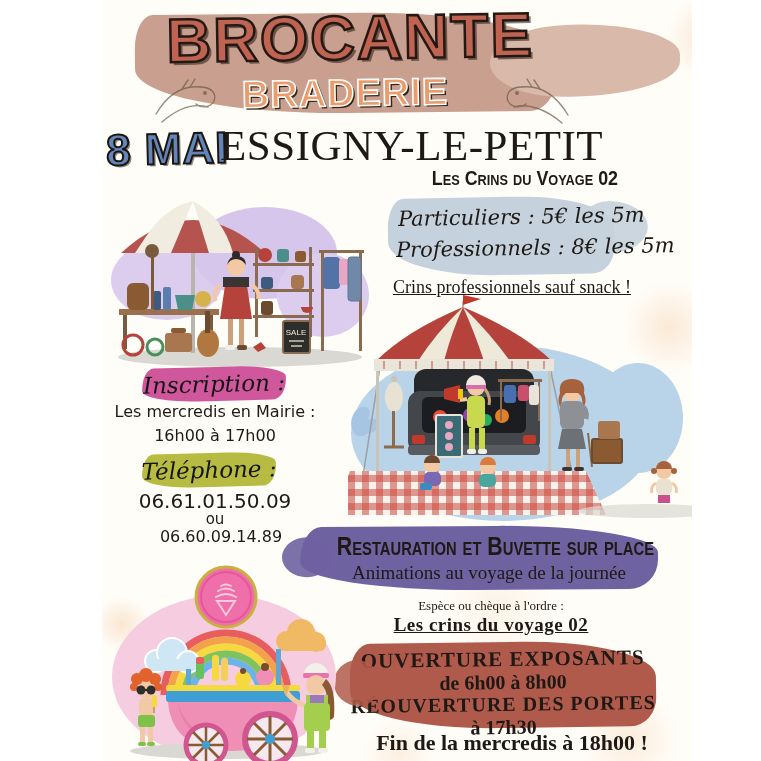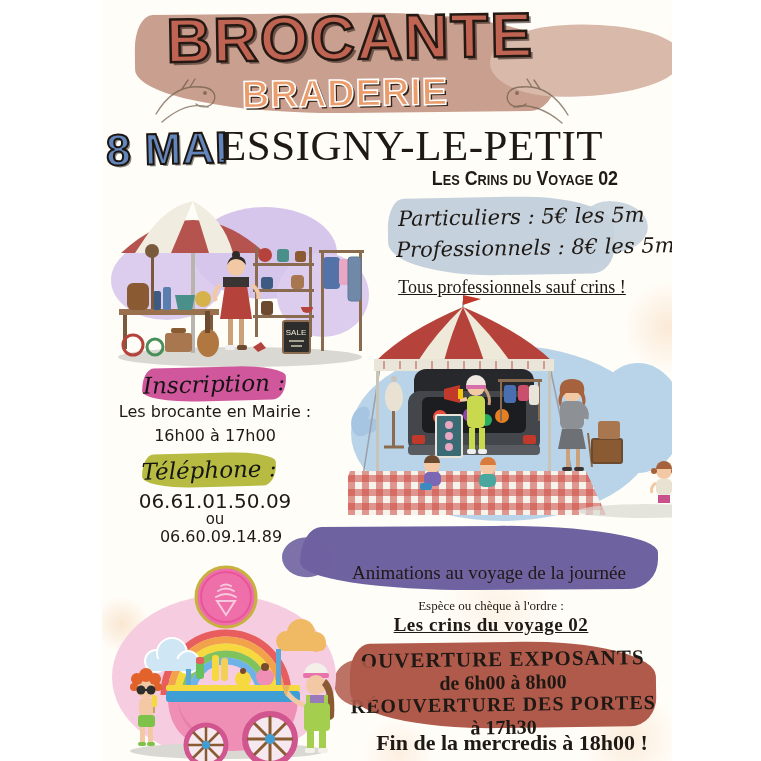--- a/index.html
+++ b/index.html
@@ -1,17 +1,17 @@
 <!DOCTYPE html>
 <html><head>
 <meta charset="utf-8">
 <style>
   html,body{margin:0;padding:0;background:#ffffff;}
   .page{position:relative;width:672px;height:761px;overflow:hidden;background:#ffffff;
-        font-family:"Liberation Sans",sans-serif;color:#1e1914;}
+        font-family:"Liberation Sans",sans-serif;color:#1e1914;padding-left:20px;}
   .paper{position:absolute;left:102px;top:0;width:659px;height:761px;background-color:#fffdf8;
     background-image:
       radial-gradient(circle 60px at 92% 5%,  rgba(242,196,150,.40), transparent 70%),
       radial-gradient(circle 70px at 99% 25%, rgba(242,196,150,.35), transparent 70%),
       radial-gradient(circle 55px at 97% 48%, rgba(242,196,150,.30), transparent 70%),
       radial-gradient(circle 65px at 86% 43%, rgba(242,196,150,.35), transparent 70%),
       radial-gradient(circle 40px at 3% 82%,  rgba(242,196,150,.40), transparent 70%),
       radial-gradient(circle 80px at 60% 80%, rgba(242,196,150,.18), transparent 70%),
       radial-gradient(circle 70px at 80% 97%, rgba(242,196,150,.30), transparent 70%),
       radial-gradient(circle 50px at 45% 99%, rgba(242,196,150,.25), transparent 70%);}
@@ -127,21 +127,21 @@
 
   <div class="abs date nowrap">8 MAI</div>
   <div class="abs location nowrap">ESSIGNY-LE-PETIT</div>
   <div class="abs organizer nowrap">
     <span class="cond">Les Crins du Voyage 02</span>
   </div>
 
   <div class="brush brush-price"></div>
   <div class="abs script price-l1 nowrap">Particuliers : 5€ les 5m</div>
   <div class="abs script price-l2 nowrap">Professionnels : 8€ les 5m</div>
-  <div class="abs price-note center nowrap">Tous professionnels sauf crins !</div>
+  <div class="abs price-note center nowrap">Crins professionnels sauf snack !</div>
 
   <svg class="abs" style="left:105px;top:195px" width="266" height="178" viewBox="0 0 266 178">
     <ellipse cx="62" cy="85" rx="56" ry="40" fill="#dccdee"></ellipse>
     <ellipse cx="160" cy="58" rx="72" ry="46" fill="#d7c6ec"></ellipse>
     <ellipse cx="218" cy="100" rx="46" ry="42" fill="#dccdee"></ellipse>
     <ellipse cx="135" cy="162" rx="122" ry="10" fill="#d9d8d2"></ellipse>
 
     <rect x="86" y="30" width="4" height="128" fill="#b9b4ae"></rect>
     <path d="M16,58 Q88,-8 160,58 Z" fill="#b5534e"></path>
     <path d="M40,43 Q60,12 88,6 L66,58 L30,58 Z" fill="#f1ece0"></path>
@@ -202,21 +202,21 @@
     <path d="M148,152 l8,-5 5,6 -8,4 Z" fill="#b5433c"></path>
 
     <rect x="178" y="126" width="27" height="32" rx="2" fill="#2d2d2b" stroke="#8a6b4f" stroke-width="2"></rect>
     <text x="191" y="140" font-size="8" fill="#f0eadb" text-anchor="middle" font-family="Liberation Sans, sans-serif">SALE</text>
     <path d="M184,146 h15 M186,151 h11" stroke="#cfc8b4" stroke-width="1.5"></path>
   </svg>
 
   <div class="brush brush-pink">
     <span class="script script-label nowrap">Inscription :</span>
   </div>
-  <div class="abs info center nowrap">Les brocante en Mairie :</div>
+  <div class="abs info center nowrap">Les mercredis en Mairie :</div>
   <div class="abs info2 center nowrap">16h00 à 17h00</div>
   <div class="brush brush-olive">
     <span class="script script-label nowrap">Téléphone :</span>
   </div>
   <div class="abs phone1 center nowrap">06.61.01.50.09</div>
   <div class="abs phone-ou center nowrap">ou</div>
   <div class="abs phone2 center nowrap">06.60.09.14.89</div>
 
   <svg class="abs" style="left:348px;top:293px" width="375" height="238" viewBox="0 0 375 238">
     <defs>
@@ -315,20 +315,23 @@
     <rect x="308" y="186" width="16" height="16" rx="5" fill="#e9e2d2"></rect>
     <path d="M308,190 q-6,4 -4,10 M324,190 q6,4 4,10" stroke="#f2c9a4" stroke-width="3" fill="none"></path>
     <rect x="310" y="202" width="12" height="8" fill="#c94f8d"></rect>
 
     <rect x="244" y="146" width="30" height="24" rx="2" fill="#8a5a33" stroke="#6b4a2f" stroke-width="2"></rect>
     <rect x="250" y="128" width="22" height="18" rx="3" fill="#a8764f"></rect>
     <ellipse cx="300" cy="218" rx="70" ry="7" fill="#d9d8d2" opacity=".7"></ellipse>
   </svg>
 
   <div class="brush brush-purple"></div>
+  <div class="abs services-l1 center">
+    <span class="cond">Restauration et Buvette sur place</span>
+  </div>
   <div class="abs services-l2 center nowrap">Animations au voyage de la journée</div>
 
   <div class="abs pay-l1 center nowrap">Espèce ou chèque à l'ordre :</div>
   <div class="abs pay-l2 center nowrap">Les crins du voyage 02</div>
 
   <div class="brush brush-red">
     <div class="sched sched-caps nowrap">OUVERTURE EXPOSANTS</div>
     <div class="sched sched-time nowrap">de 6h00 à 8h00</div>
     <div class="sched sched-caps nowrap" style="font-size:20px">RÉOUVERTURE DES PORTES</div>
     <div class="sched sched-time nowrap">à 17h30</div>

